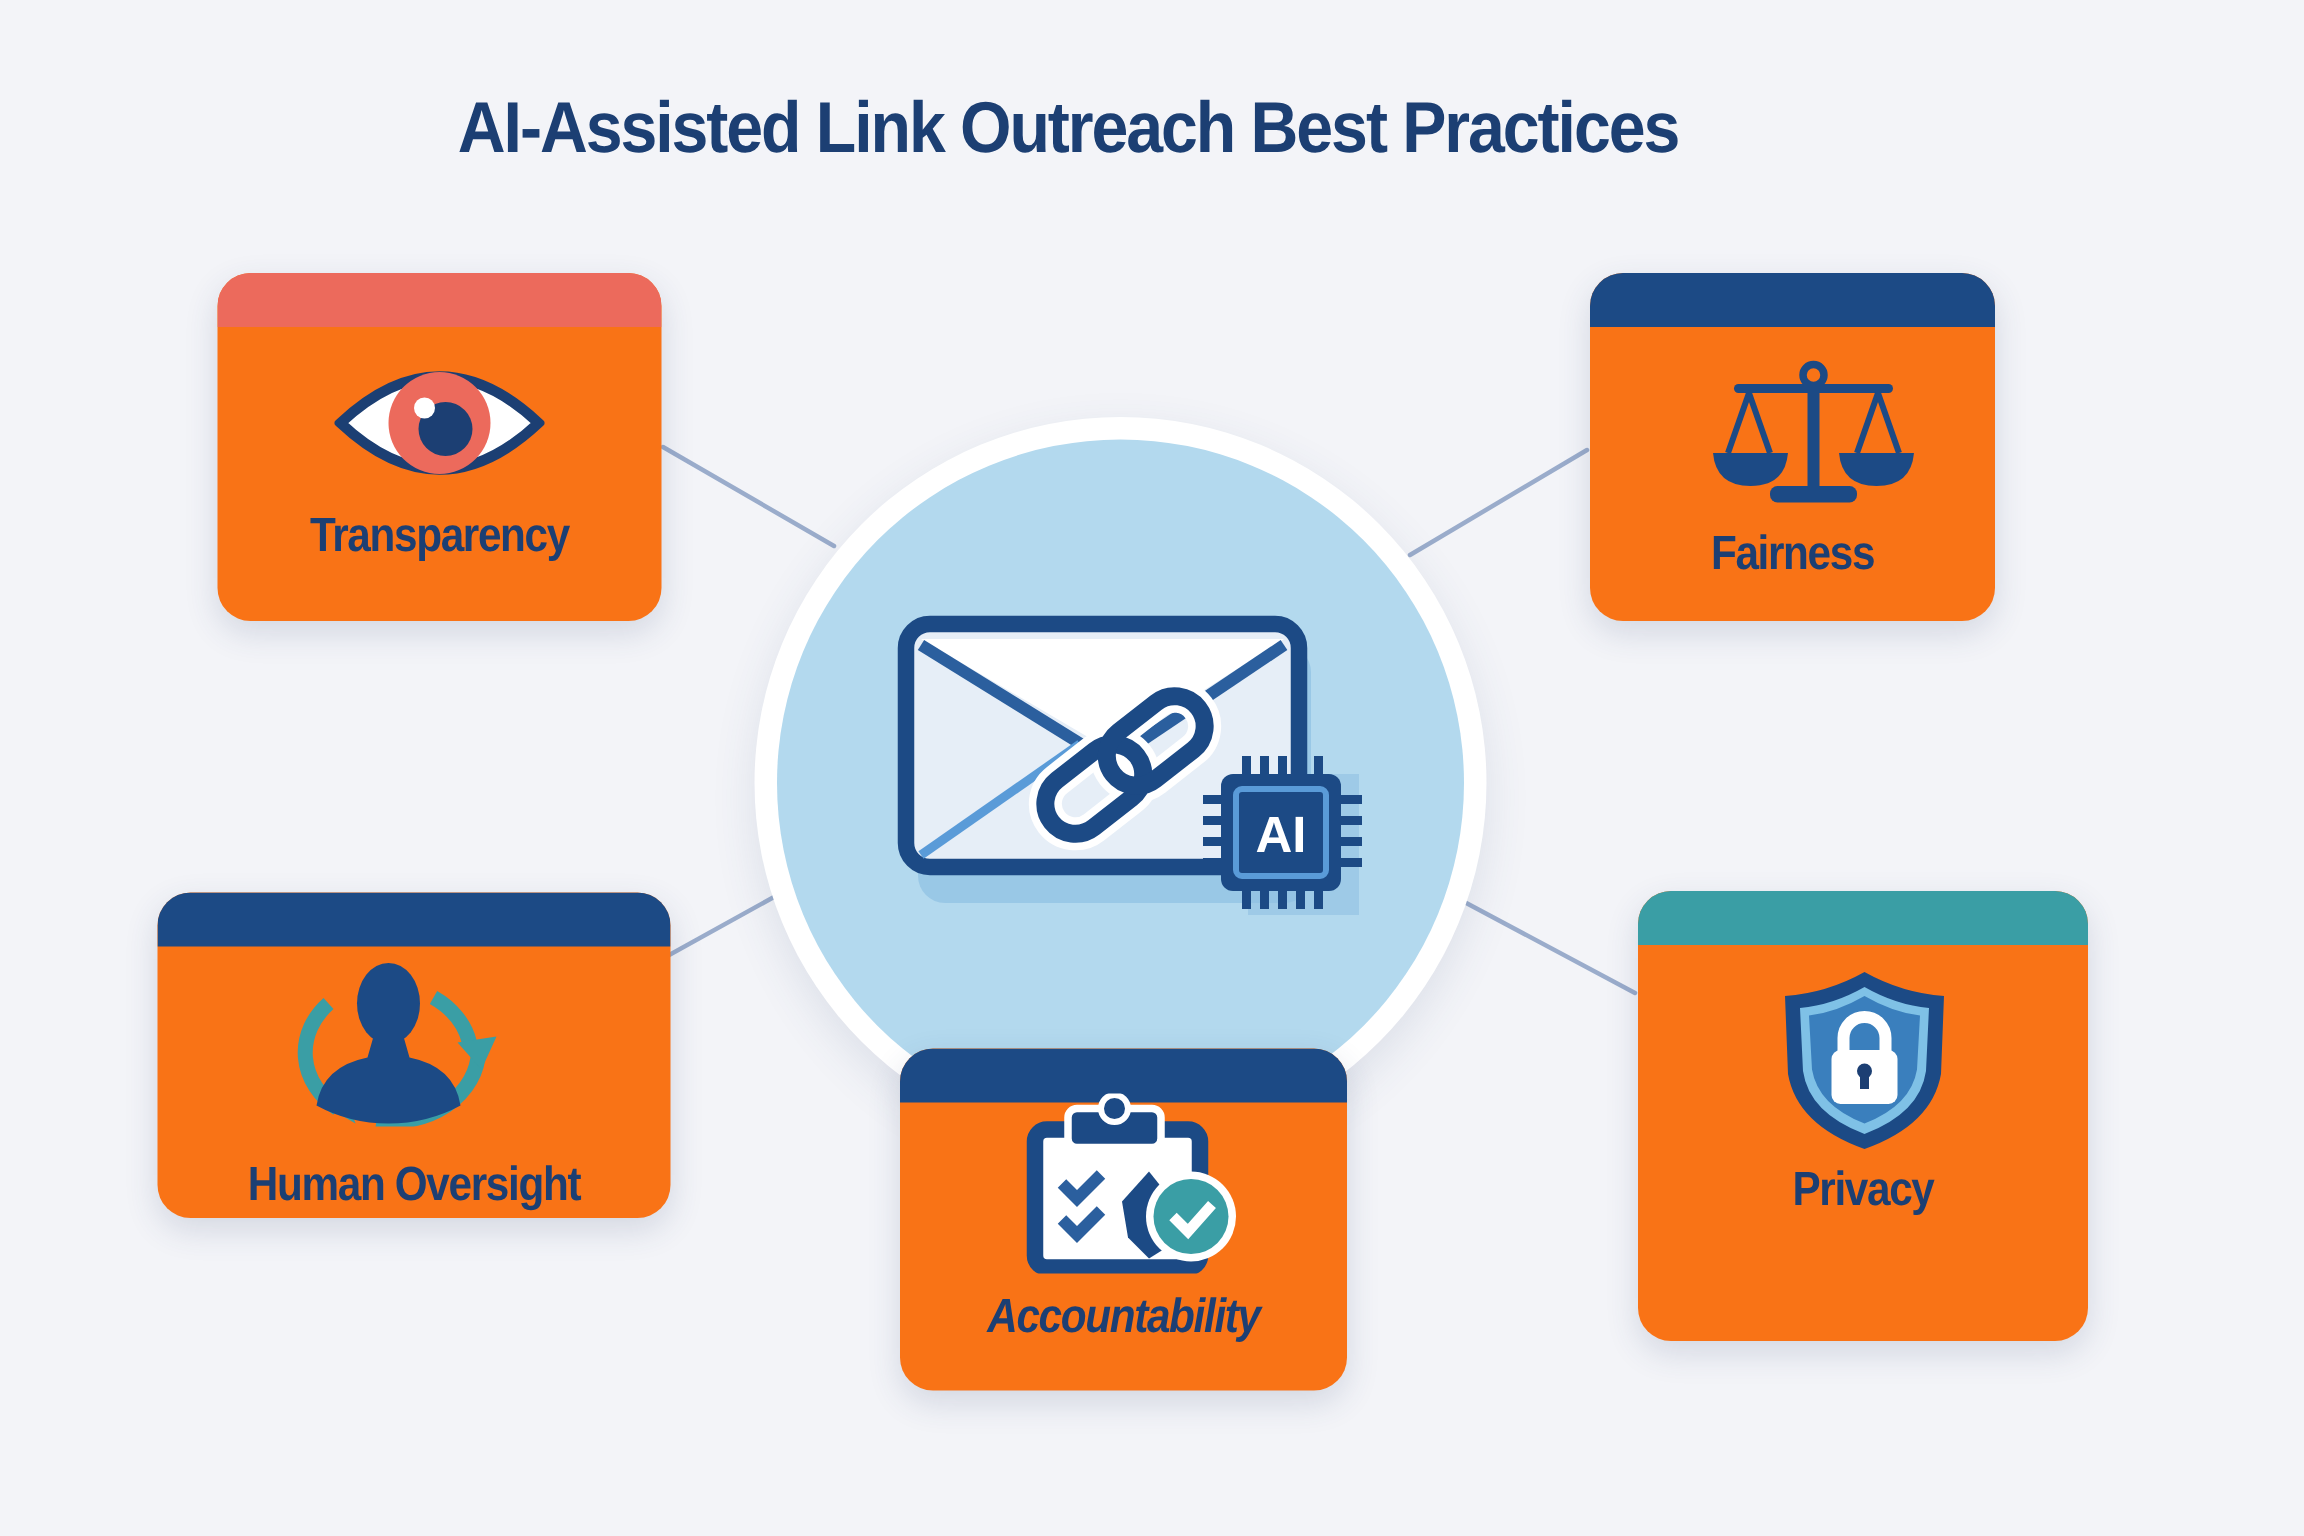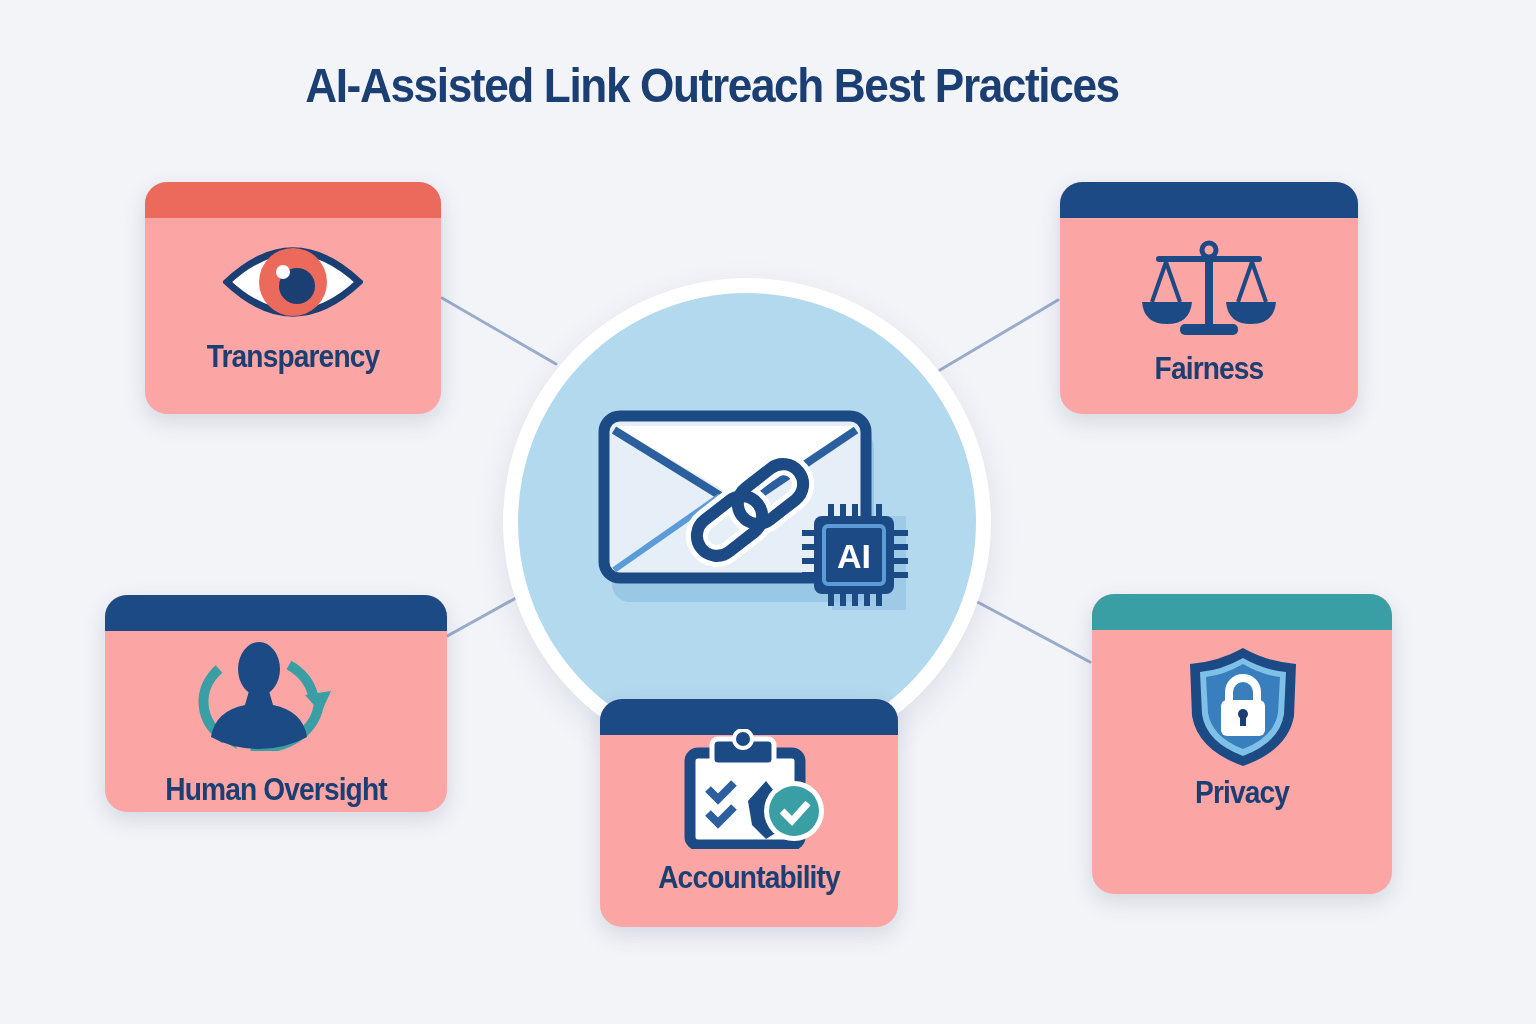--- a/index.html
+++ b/index.html
@@ -2,21 +2,21 @@
 <html><head>
 <meta charset="utf-8">
 <style>
   html,body{margin:0;padding:0;}
   body{width:1536px;height:1024px;background:#f3f4f8;position:relative;overflow:hidden;font-family:"Liberation Sans",sans-serif;}
   .title{position:absolute;left:0;top:58px;width:1424px;text-align:center;font-size:48px;font-weight:bold;color:#1c3f73;letter-spacing:-1.5px;transform:scaleX(0.92);transform-origin:712px 0;}
   .lines{position:absolute;left:0;top:0;width:1536px;height:1024px;}
   .hub-ring{position:absolute;left:503px;top:278px;width:488px;height:488px;border-radius:50%;background:#ffffff;box-shadow:0 10px 30px rgba(60,80,120,0.12);}
   .hub{position:absolute;left:518px;top:293px;width:458px;height:458px;border-radius:50%;background:#b3d9ee;}
   .hub-icon{position:absolute;left:590px;top:400px;width:340px;height:220px;}
-  .card{position:absolute;background:#fca5a5;border-radius:22px;box-shadow:0 8px 22px rgba(50,70,110,0.16);overflow:hidden;}
+  .card{position:absolute;background:#f97316;border-radius:22px;box-shadow:0 8px 22px rgba(50,70,110,0.16);overflow:hidden;}
   .card .bar{position:absolute;left:0;top:0;width:100%;height:36px;}
   .card .label{position:absolute;left:0;width:100%;text-align:center;font-weight:bold;color:#1c3f73;font-size:32px;letter-spacing:-1px;transform:scaleX(0.88);}
   .card svg{position:absolute;}
 </style>
 </head>
 <body>
 
 <div class="title">AI-Assisted Link Outreach Best Practices</div>
 
 <svg class="lines" viewBox="0 0 1536 1024">
@@ -79,21 +79,21 @@
   <div class="bar" style="background:#ec6a5c;"></div>
   <svg style="left:78px;top:62px;" width="140" height="76" viewBox="0 0 140 76">
     <path d="M4,38 Q70,-24 136,38 Q70,100 4,38 Z" fill="#fff" stroke="#1c3f73" stroke-width="7"></path>
     <circle cx="70" cy="38" r="34" fill="#ec6a5c"></circle>
     <circle cx="74" cy="42" r="18" fill="#1c3f73"></circle>
     <circle cx="60" cy="28" r="7" fill="#fff"></circle>
   </svg>
   <div class="label" style="top:156px;">Transparency</div>
 </div>
 
-<div class="card" style="left:1060px;top:182px;width:298px;height:232px;">
+<div class="card" style="left:1060px;top:182px;width:270px;height:232px;">
   <div class="bar" style="background:#1c4a85;"></div>
   <svg style="left:82px;top:58px;" width="134" height="100" viewBox="0 0 134 100">
     <g fill="#1c4a85" stroke="#1c4a85">
       <circle cx="67" cy="10" r="7" fill="none" stroke-width="5"></circle>
       <rect x="14" y="16" width="106" height="6" rx="3" stroke="none"></rect>
       <rect x="63" y="16" width="8" height="70" stroke="none"></rect>
       <rect x="38" y="84" width="58" height="11" rx="5" stroke="none"></rect>
       <line x1="24" y1="22" x2="10" y2="62" stroke-width="4"></line>
       <line x1="24" y1="22" x2="38" y2="62" stroke-width="4"></line>
       <line x1="110" y1="22" x2="96" y2="62" stroke-width="4"></line>
@@ -112,21 +112,21 @@
     <polygon points="28,96 52,110 44,88" fill="#3a9ea5"></polygon>
     <path d="M104,26 A58,48 0 0 1 128,56" fill="none" stroke="#3a9ea5" stroke-width="10"></path>
     <path d="M134,62 A58,48 0 0 1 66,108" fill="none" stroke="#3a9ea5" stroke-width="10"></path>
     <polygon points="120,56 146,52 136,74" fill="#3a9ea5"></polygon>
     <ellipse cx="74" cy="30" rx="21" ry="27" fill="#1c4a85"></ellipse>
     <path d="M64,52 H84 L88,66 Q118,72 122,98 Q100,110 74,110 Q48,110 26,98 Q30,72 60,66 Z" fill="#1c4a85"></path>
   </svg>
   <div class="label" style="top:176px;">Human Oversight</div>
 </div>
 
-<div class="card" style="left:600px;top:699px;width:298px;height:228px;">
+<div class="card" style="left:600px;top:699px;width:298px;height:228px;font-style:italic;">
   <div class="bar" style="background:#1c4a85;"></div>
   <svg style="left:82px;top:30px;" width="150" height="120" viewBox="0 0 150 120">
     <rect x="8" y="24" width="110" height="92" rx="8" fill="#fff" stroke="#1c4a85" stroke-width="11"></rect>
     <rect x="30" y="10" width="62" height="26" rx="6" fill="#1c4a85" stroke="#fff" stroke-width="5"></rect>
     <circle cx="61" cy="10" r="9" fill="#1c4a85" stroke="#fff" stroke-width="4"></circle>
     <polyline points="26,60 36,70 52,54" fill="none" stroke="#2b5f9e" stroke-width="8"></polyline>
     <polyline points="26,84 36,94 52,78" fill="none" stroke="#2b5f9e" stroke-width="8"></polyline>
     <path d="M66,72 L84,52 L100,72 L100,100 L84,110 L70,96 Z" fill="#1c4a85"></path>
     <circle cx="112" cy="82" r="30" fill="#fff"></circle>
     <circle cx="112" cy="82" r="25" fill="#3a9ea5"></circle>

